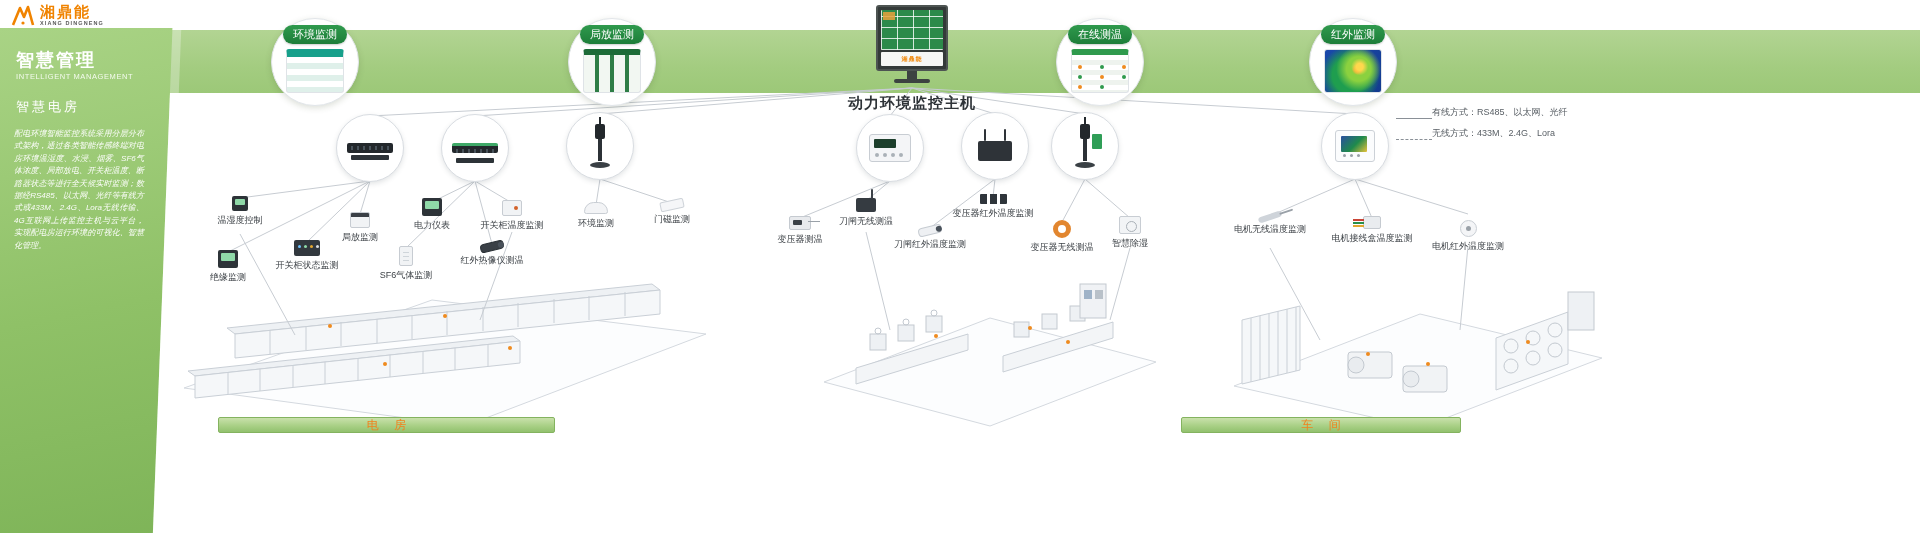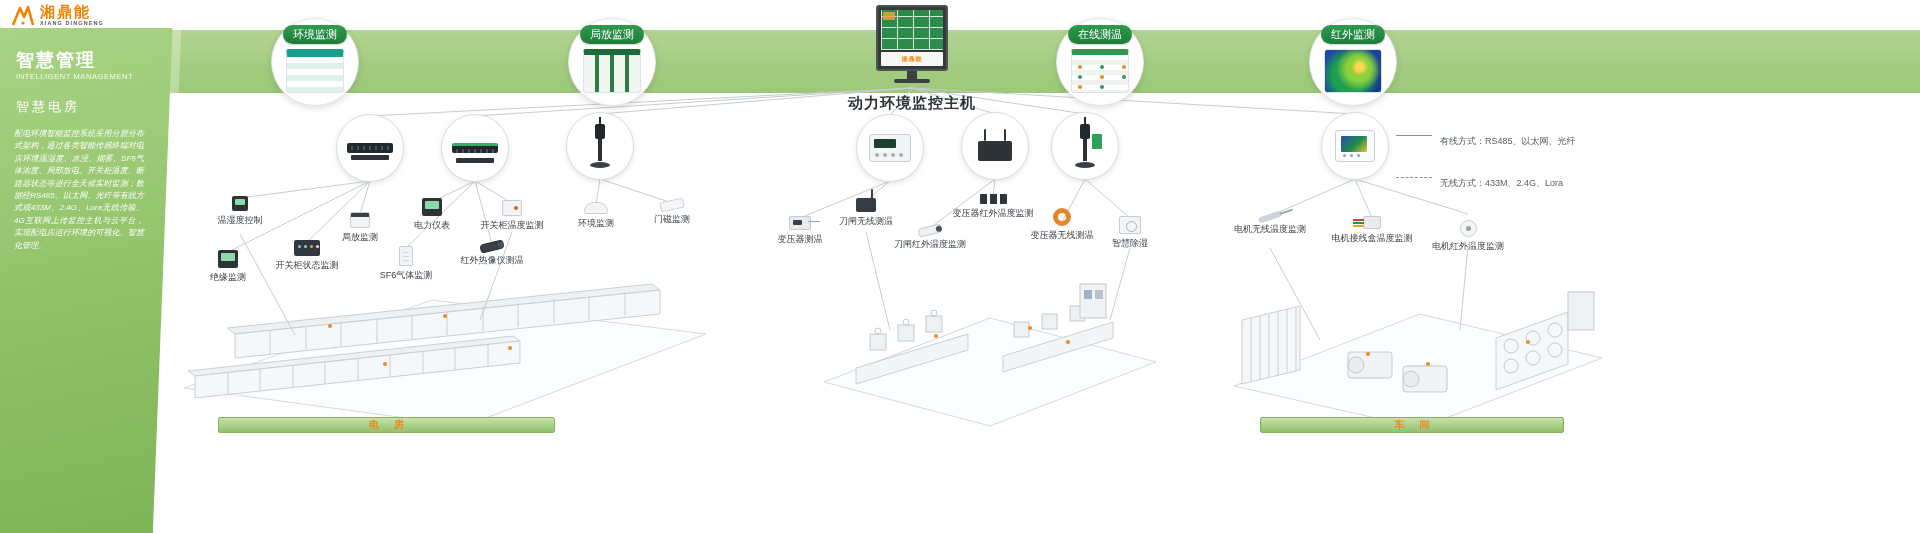--- a/index.html
+++ b/index.html
@@ -61,21 +61,21 @@
   .host-plate { margin-top:2px; width:100%; height:14px; background:#f6f7f5; border-radius:1px;
                 display:flex; align-items:center; justify-content:center; }
   .host-plate-text { font-size:6px; color:#f08300; font-weight:bold; letter-spacing:1px; }
   .host-neck { width:10px; height:8px; background:#3c4241; margin:0 auto; }
   .host-base { width:36px; height:4px; background:#3c4241; border-radius:2px; margin:0 auto; }
   .host-label { position:absolute; left:812px; top:94px; width:200px; text-align:center;
                 font-size:15px; font-weight:600; color:#2e3338; letter-spacing:1px; z-index:2; }
 
   
   .legend { position:absolute; left:1396px; top:106px; z-index:2; }
-  .legend-row { display:flex; align-items:flex-start; gap:8px; margin-bottom:8px;margin-top:29px; }
+  .legend-row { display:flex; align-items:flex-end; margin-bottom:8px; }
   .legend-line { width:36px; border-top:1.5px solid #8a9097; }
   .legend-line.dashed { border-top-style:dashed; }
   .legend-text { font-size:9px; color:#5a6066; }
 
   
   .dcircle { position:absolute; width:68px; height:68px; border-radius:50%; background:#fff;
              border:1px solid #d9dde2; box-shadow:0 2px 5px rgba(70,80,90,.15); z-index:2;
              display:flex; align-items:center; justify-content:center; }
   .rack { width:46px; height:10px; background:#23282c; border-radius:2px; position:relative;
           background-image:repeating-linear-gradient(90deg,#49535b 0 2px,transparent 2px 6px);
@@ -138,21 +138,21 @@
   .i-tester { width:22px; height:14px; background:#e8eaed; border:1px solid #c5cad0; border-radius:2px; }
   .i-tester::before { content:""; position:absolute; left:3px; top:3px; width:9px; height:5px; background:#3a4046; border-radius:1px; }
   .i-tester::after { content:""; position:absolute; right:-10px; top:4px; width:12px; height:2px;
       background:linear-gradient(180deg,#9aa1a8 0 1px,transparent 1px); box-shadow:0 4px 0 -1px #9aa1a8; }
 
   
   .banner { position:absolute; top:417px; height:16px; z-index:2;
             background:linear-gradient(180deg,#c9e1ab 0%,#a9d086 55%,#92c16e 100%);
             border:1px solid #84b35f; border-radius:2px;
             display:flex; align-items:center; justify-content:center; }
-  .banner span { font-size:10px; font-weight:bold; color:#f0821e; letter-spacing:6px; text-indent:6px; }
+  .banner span { font-size:12px; font-weight:normal; color:#f0821e; letter-spacing:6px; text-indent:6px; }
 
   svg.layer { position:absolute; z-index:1; }
   svg.room { position:absolute; z-index:0; }
 </style>
 </head>
 <body>
 
 <div id="canvas">
 
   <div class="band"></div>
@@ -433,21 +433,21 @@
     <div class="lbl">刀闸无线测温</div>
   </div>
   <div class="dev" style="left:882px;top:226px">
     <div class="i i-cam"></div>
     <div class="lbl">刀闸红外温度监测</div>
   </div>
   <div class="dev" style="left:945px;top:194px">
     <div class="i i-3box"></div>
     <div class="lbl">变压器红外温度监测</div>
   </div>
-  <div class="dev" style="left:1014px;top:208px">
+  <div class="dev" style="left:1014px;top:220px">
     <div class="i i-ring"></div>
     <div class="lbl">变压器无线测温</div>
   </div>
   <div class="dev" style="left:1082px;top:216px">
     <div class="i i-dehum"></div>
     <div class="lbl">智慧除湿</div>
   </div>
 
   <div class="dev" style="left:1222px;top:214px">
     <div class="i i-probe"></div>
@@ -458,17 +458,17 @@
     <div class="lbl">电机接线盒温度监测</div>
   </div>
   <div class="dev" style="left:1420px;top:220px">
     <div class="i i-round"></div>
     <div class="lbl">电机红外温度监测</div>
   </div>
 
   <div class="banner" style="left:218px;width:337px">
     <span>电 房</span>
   </div>
-  <div class="banner" style="left:1260px;width:304px">
+  <div class="banner" style="left:1181px;width:280px">
     <span>车 间</span>
   </div>
 
 </div>
 
 </body></html>

